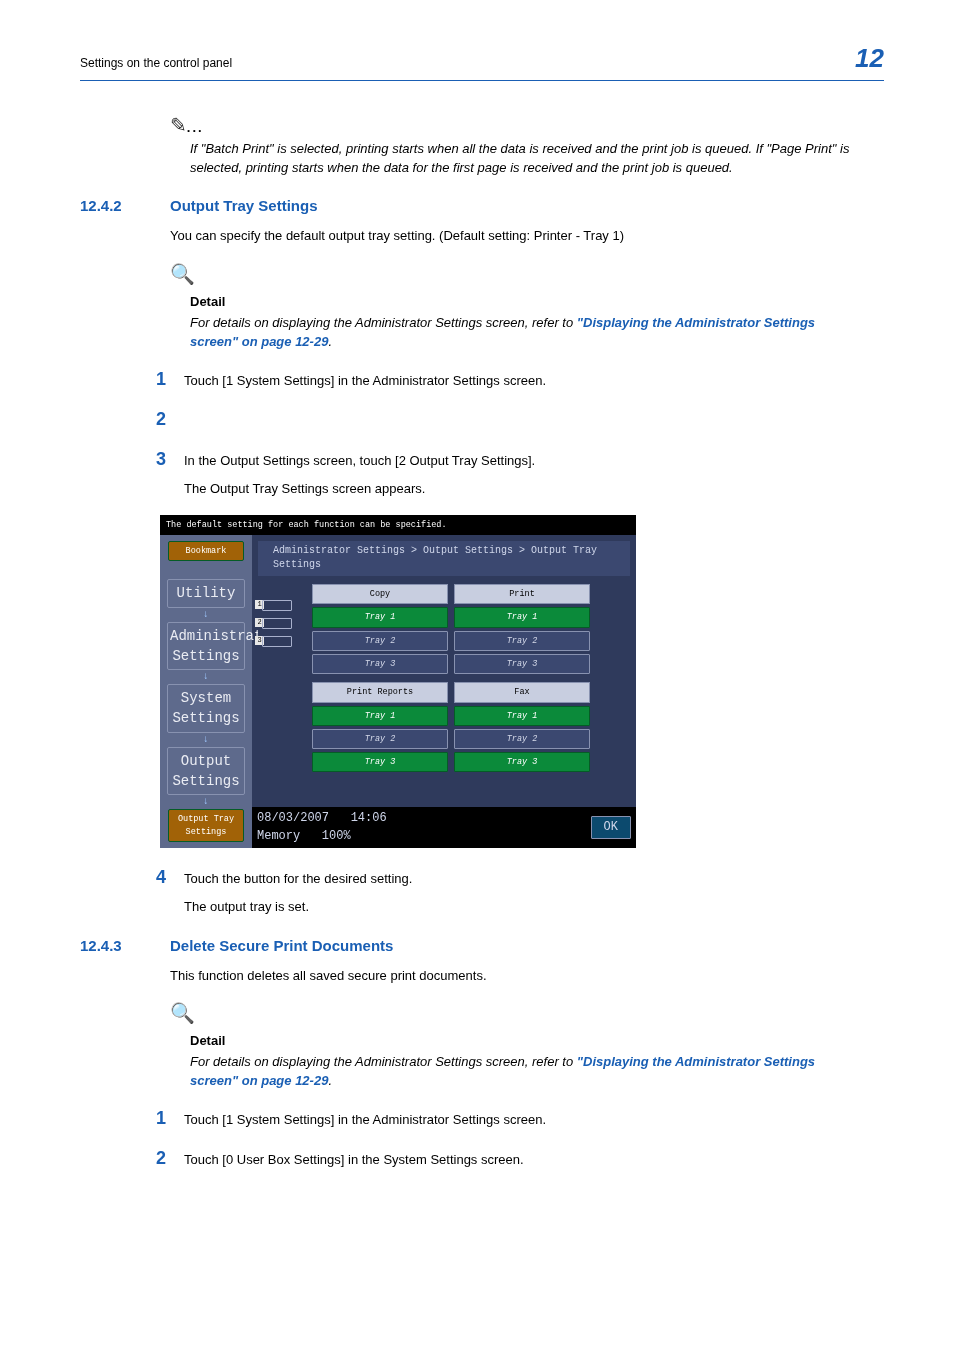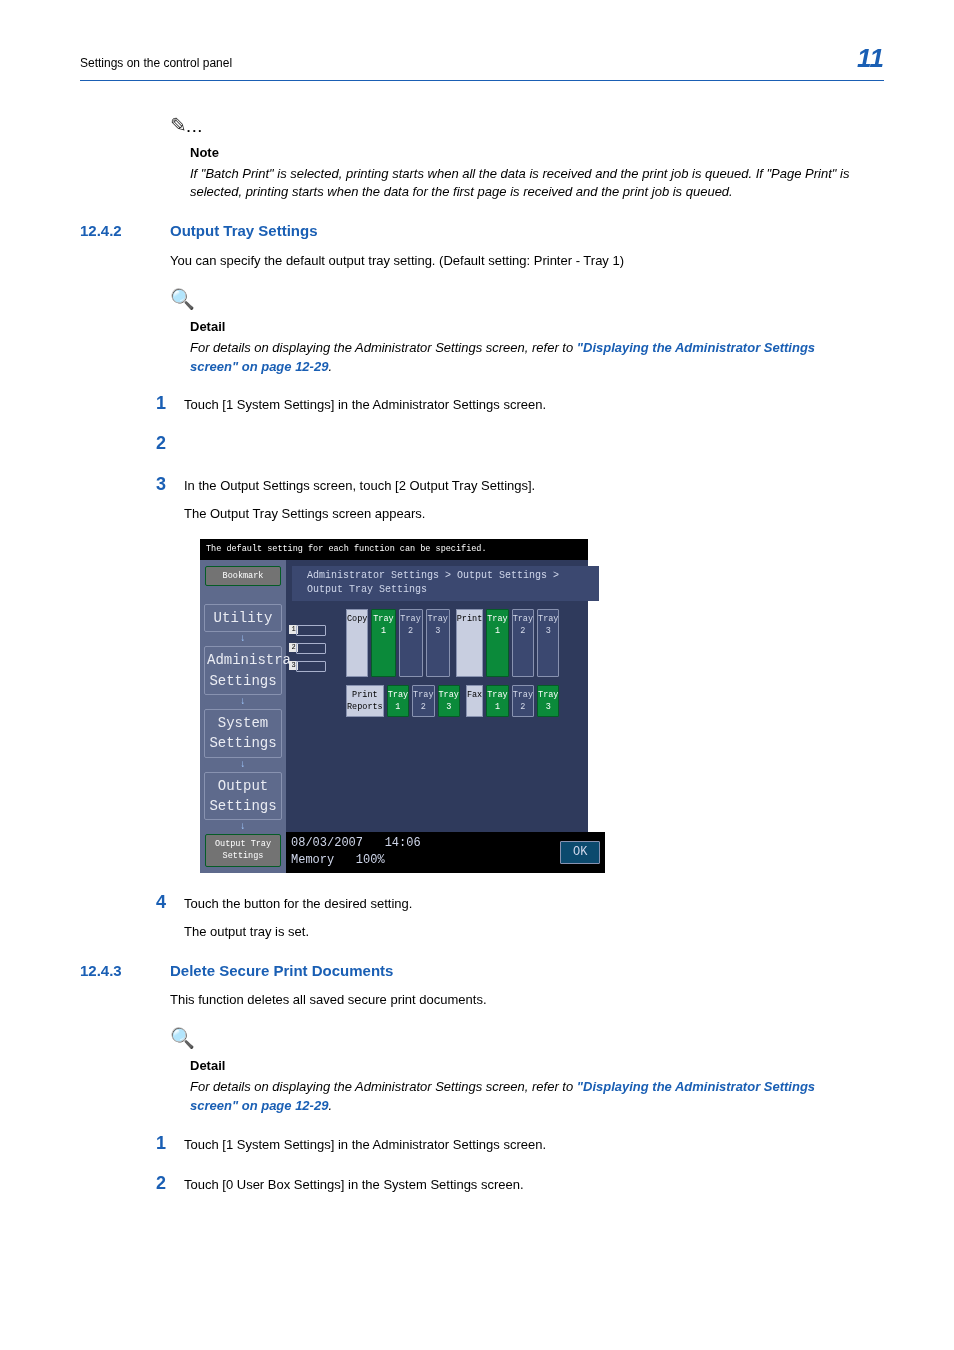--- a/index.html
+++ b/index.html
@@ -73,22 +73,22 @@
     text-align: right;
   }
   .step-body { flex: 1; }
   .step-after {
     margin-left: 104px;
     margin-top: 8px;
   }
 
   
   .mock {
-    width: 388px;
-    margin: 16px 0 16px 120px;
+    width: 476px;
+    margin: 16px 0 16px 80px;
     font-family: "Courier New", monospace;
     font-size: 8.5px;
     color: #fff;
   }
   .mock-top {
     background: #000;
     padding: 4px 6px;
   }
   .mock-row {
     display: flex;
@@ -109,21 +109,21 @@
     padding: 6px 6px 26px 6px;
   }
   .crumb-bar {
     background: #3b4870;
     color: #cfd6ea;
     padding: 3px 15px;
     margin-bottom: 8px;
     font-size: 10px;
   }
   .btn-bm {
-    background: #737373;
+    background: #a16207;
     border: 1px solid #055c26;
     color: #fff;
     padding: 3px 0;
     width: 76px;
     text-align: center;
     font-size: 8.5px;
     border-radius: 2px;
   }
   .btn-side {
     background: #5e6a8c;
@@ -163,40 +163,41 @@
     height: 9px;
     background: #e8e8e8;
     color: #000;
     font-size: 7px;
     text-align: center;
     line-height: 9px;
   }
   .col {
     flex: 1;
     display: flex;
-    flex-direction: row;
+    flex-direction: column;
     gap: 3px;
     border-radius: 13px;
   }
   .col-hdr {
     background: #c8cee0;
     color: #000;
     text-align: center;
     padding: 3px 0;
     border: 1px solid #8892b0;
     font-size: 8.5px;
   }
   .opt {
     background: #3b4870;
     border: 1px solid #8892b0;
     color: #d5daea;
     text-align: center;
     padding: 3px 0;
     font-size: 8.5px;
     border-radius: 1px;
+    font-style: italic;
   }
   .opt.sel {
     background: #0b8a3a;
     border-color: #055c26;
     color: #fff;
   }
   .lower-grid {
     display: flex;
     gap: 6px;
     margin-left: 54px;
@@ -228,26 +229,25 @@
     padding-top: 6px;
     margin-top: 180px;
     font-size: 12px;
   }
 </style>
 </head>
 <body>
 
 <div class="header-row">
   <div class="header-left">Settings on the control panel</div>
-  <div class="chapter-num">11</div>
+  <div class="chapter-num">12</div>
 </div>
 
 <div class="note-block">
   <div><span class="note-icon">✎</span><span class="ellipsis">...</span></div>
-  <div class="note-title">Note</div>
   <div class="note-body">If "Batch Print" is selected, printing starts when all the data is received and the print job is queued. If "Page Print" is selected, printing starts when the data for the first page is received and the print job is queued.</div>
 </div>
 
 <div class="section-row">
   <div class="sec-num">12.4.2</div>
   <div class="sec-title">Output Tray Settings</div>
 </div>
 <div class="body-text">You can specify the default output tray setting. (Default setting: Printer - Tray 1)</div>
 
 <div class="detail-block">

